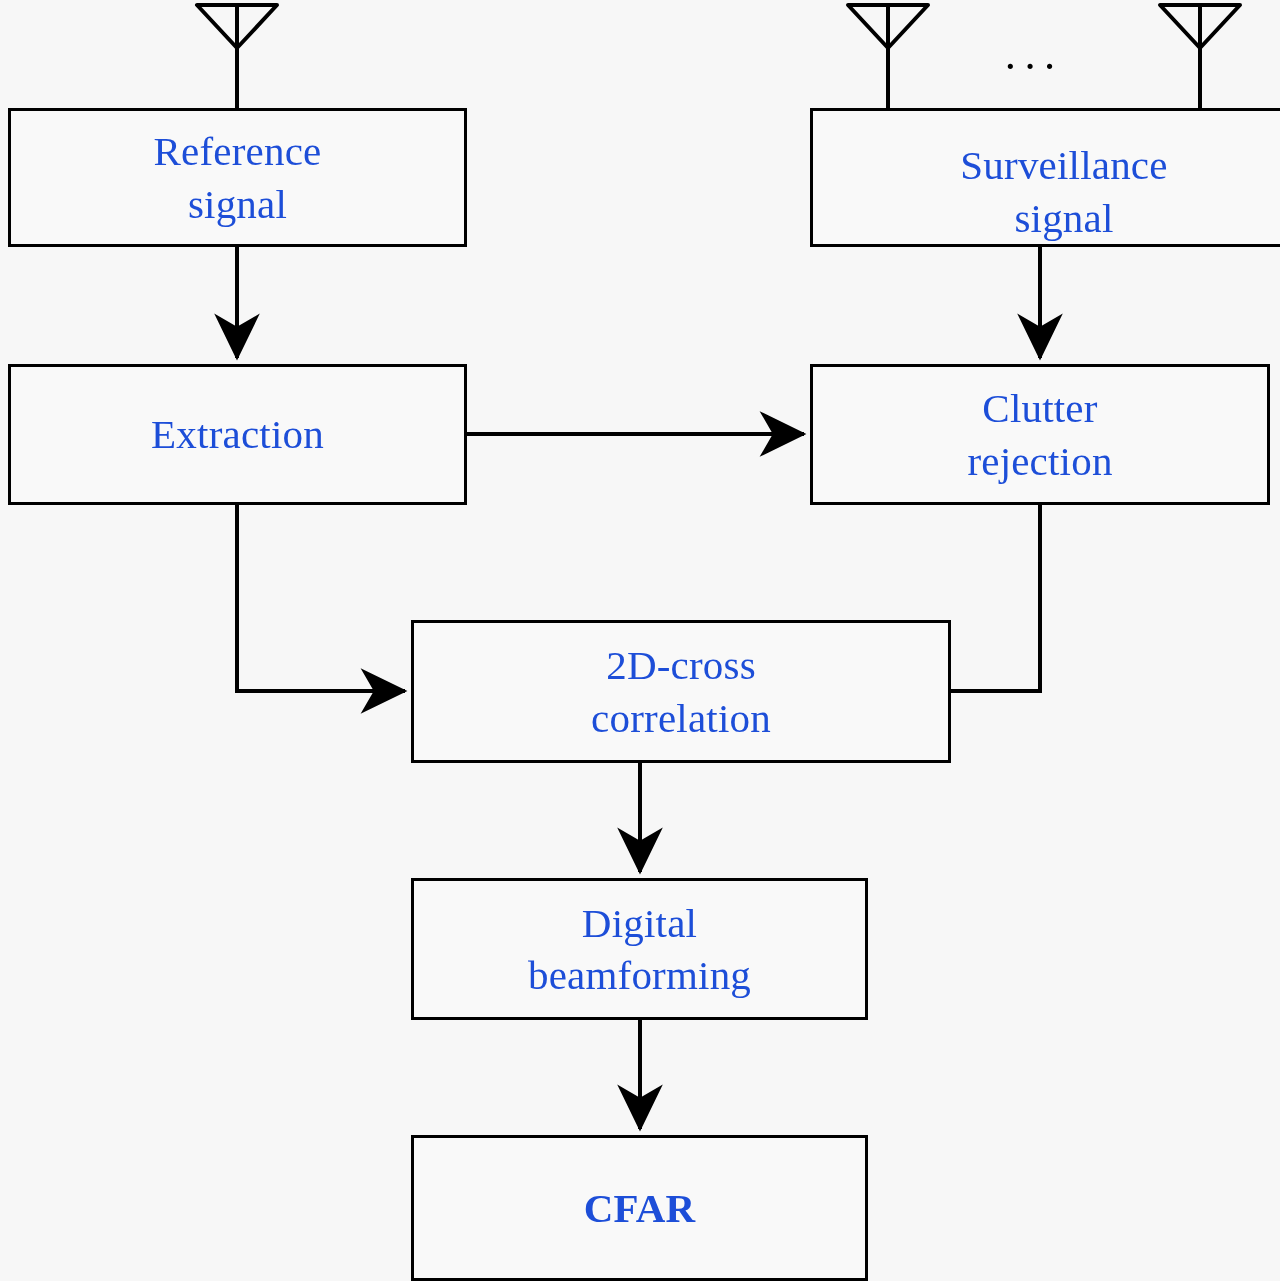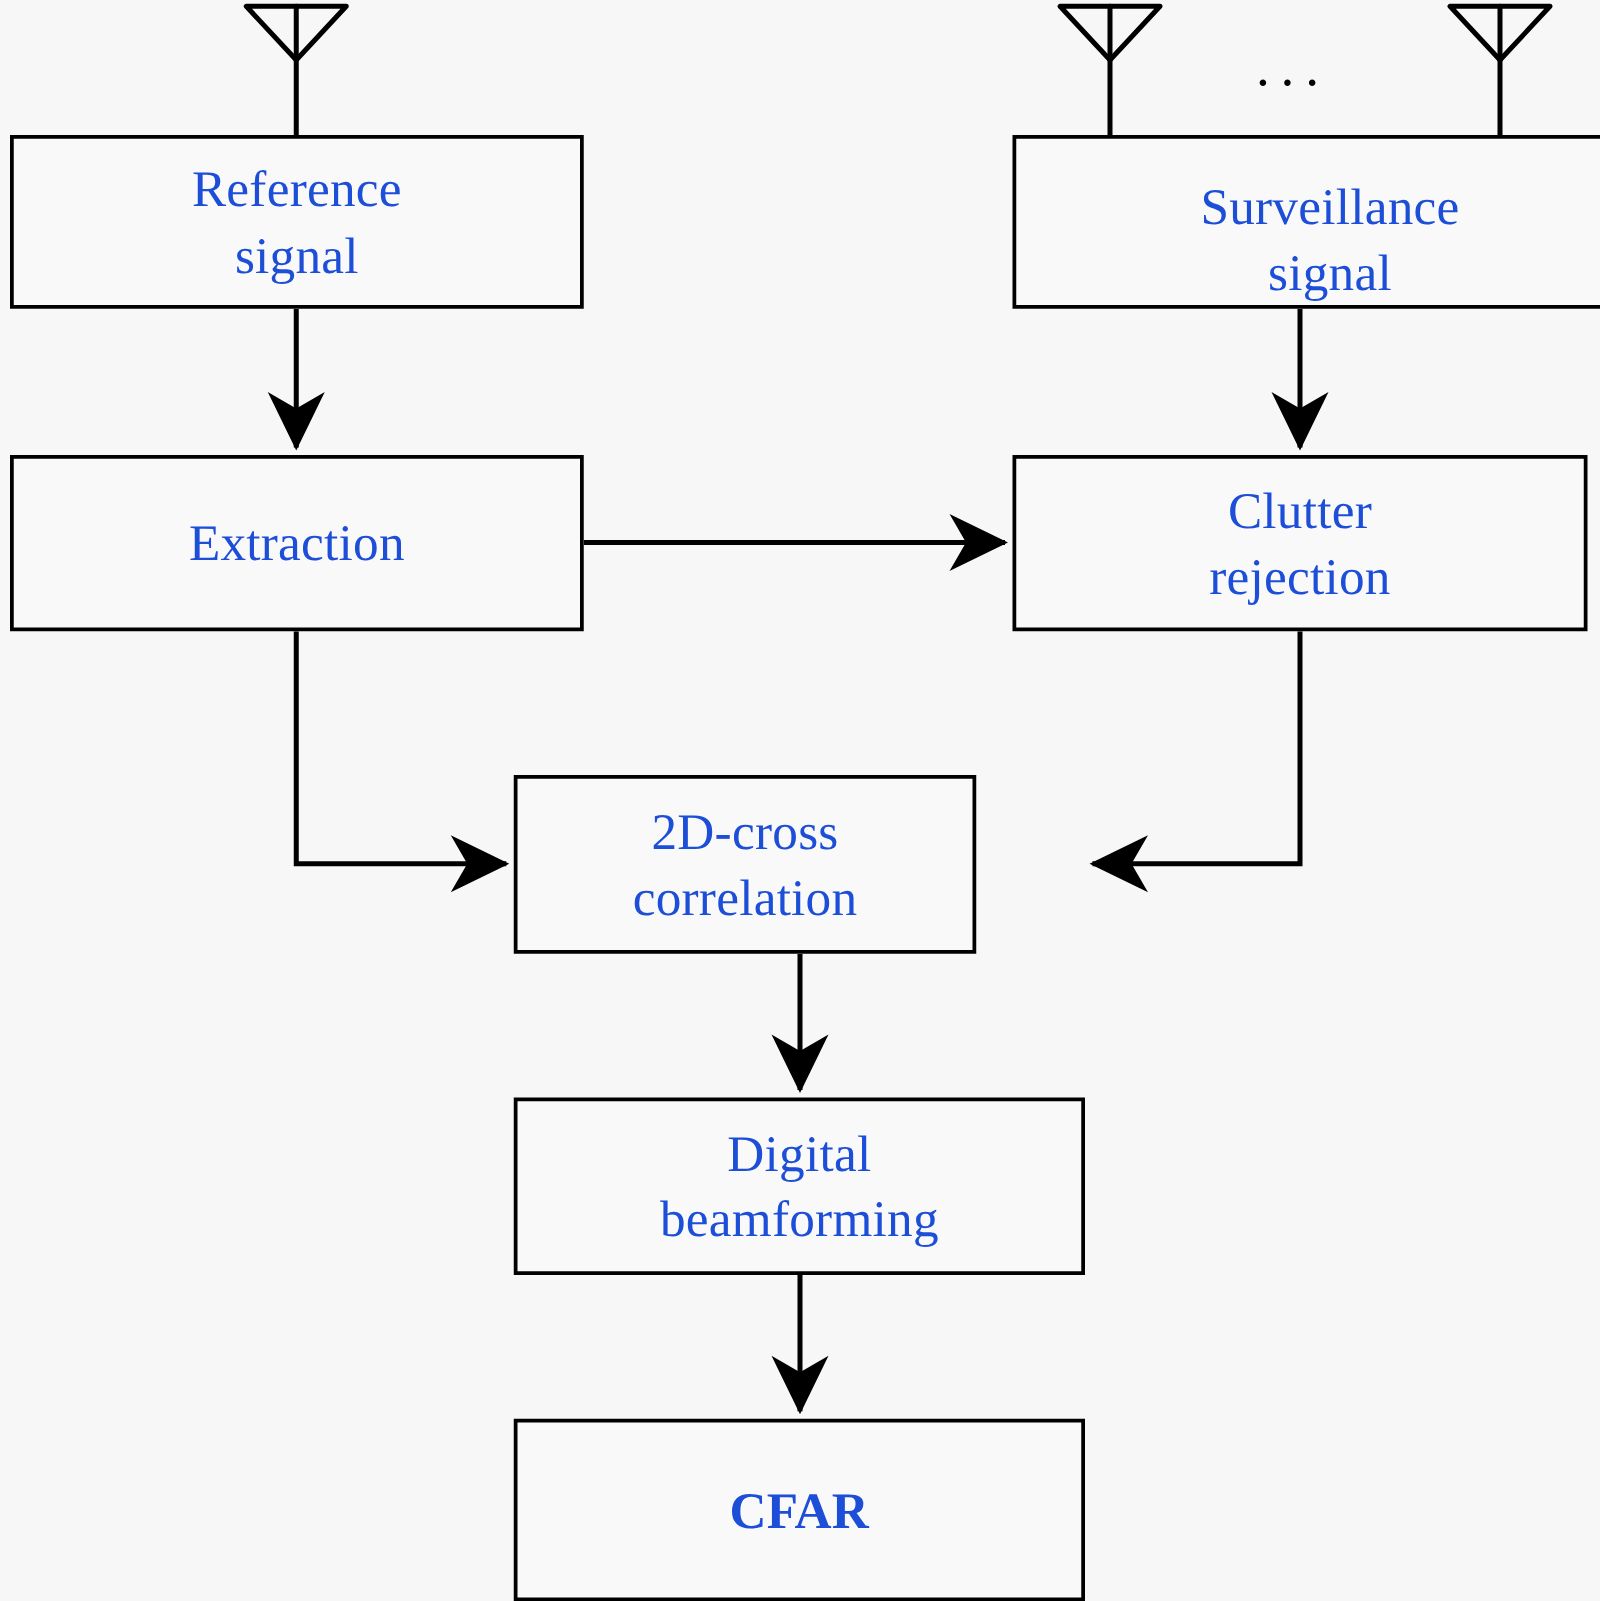--- a/index.html
+++ b/index.html
@@ -122,21 +122,21 @@
 
   <div class="node-box" style="left:8px; top:364px; width:459px; height:141px;">
     <span class="node-label">Extraction</span>
   </div>
 
   <div class="node-box" style="left:810px; top:364px; width:460px; height:141px;">
     <span class="node-label">Clutter
 rejection</span>
   </div>
 
-  <div class="node-box" style="left:411px; top:620px; width:370px; height:143px;">
+  <div class="node-box" style="left:411px; top:620px; width:540px; height:143px;">
     <span class="node-label">2D-cross
 correlation</span>
   </div>
 
   <div class="node-box" style="left:411px; top:878px; width:457px; height:142px;align-items:center;">
     <span class="node-label">Digital
 beamforming</span>
   </div>
 
   <div class="node-box" style="left:411px; top:1135px; width:457px; height:146px;font-weight:bold;">

